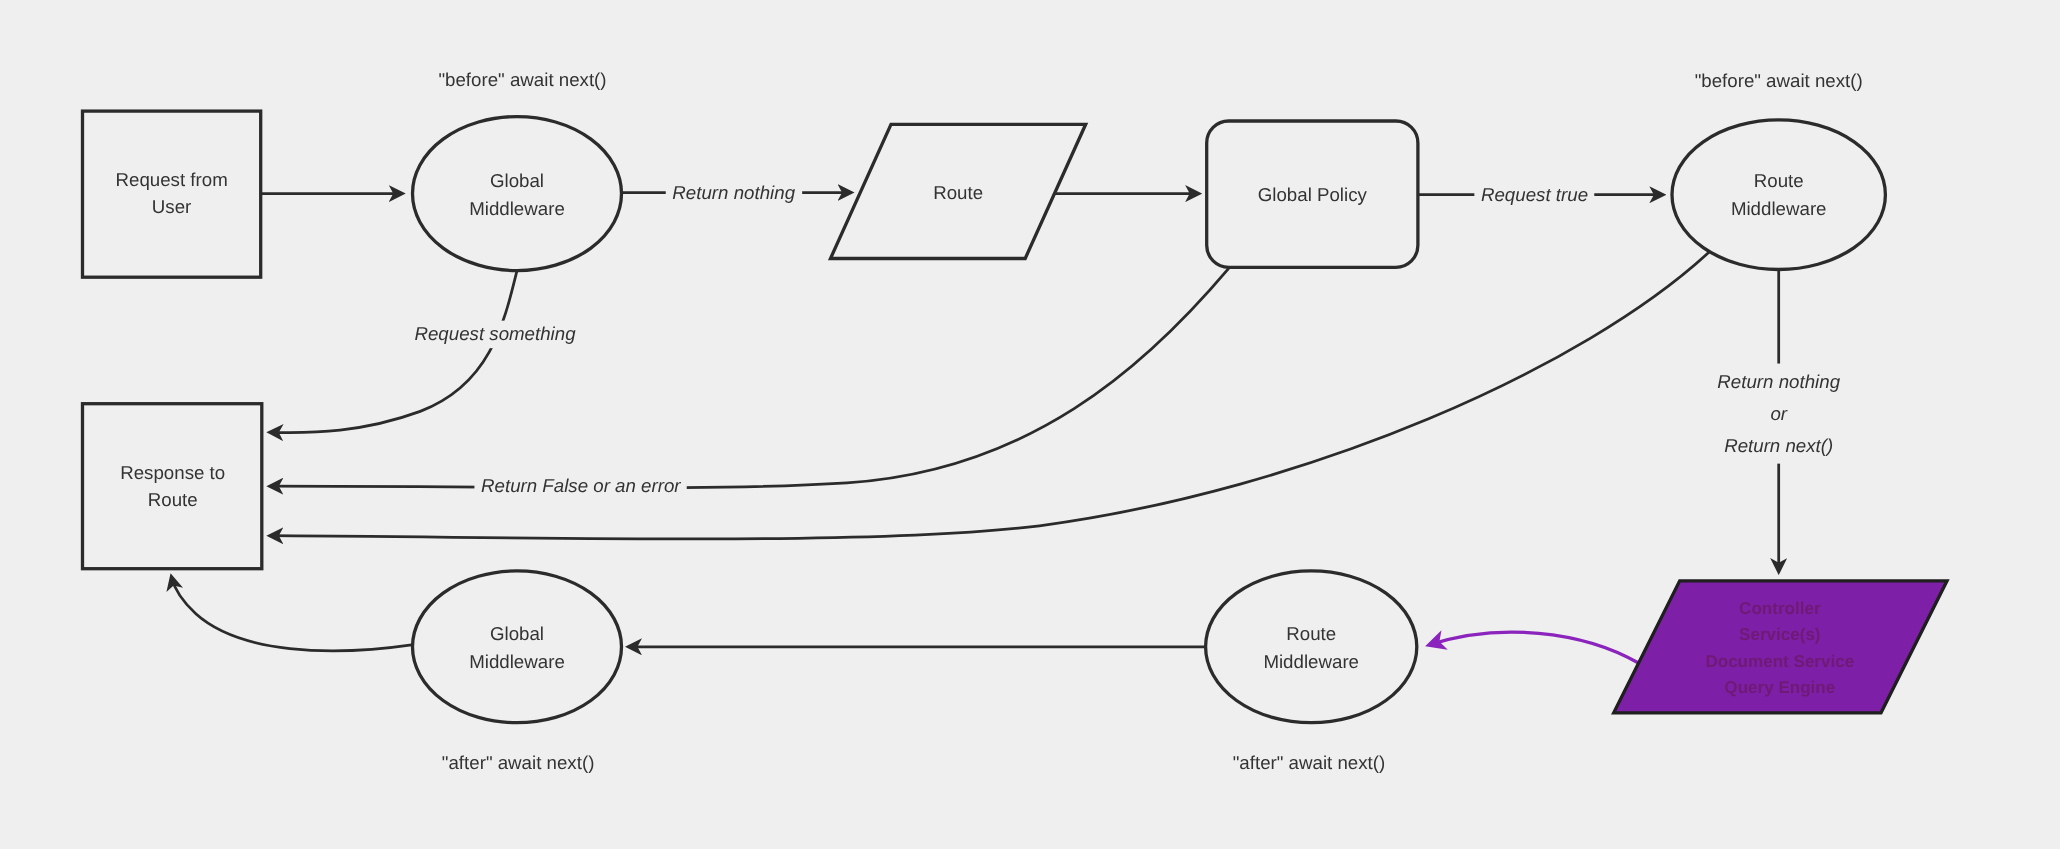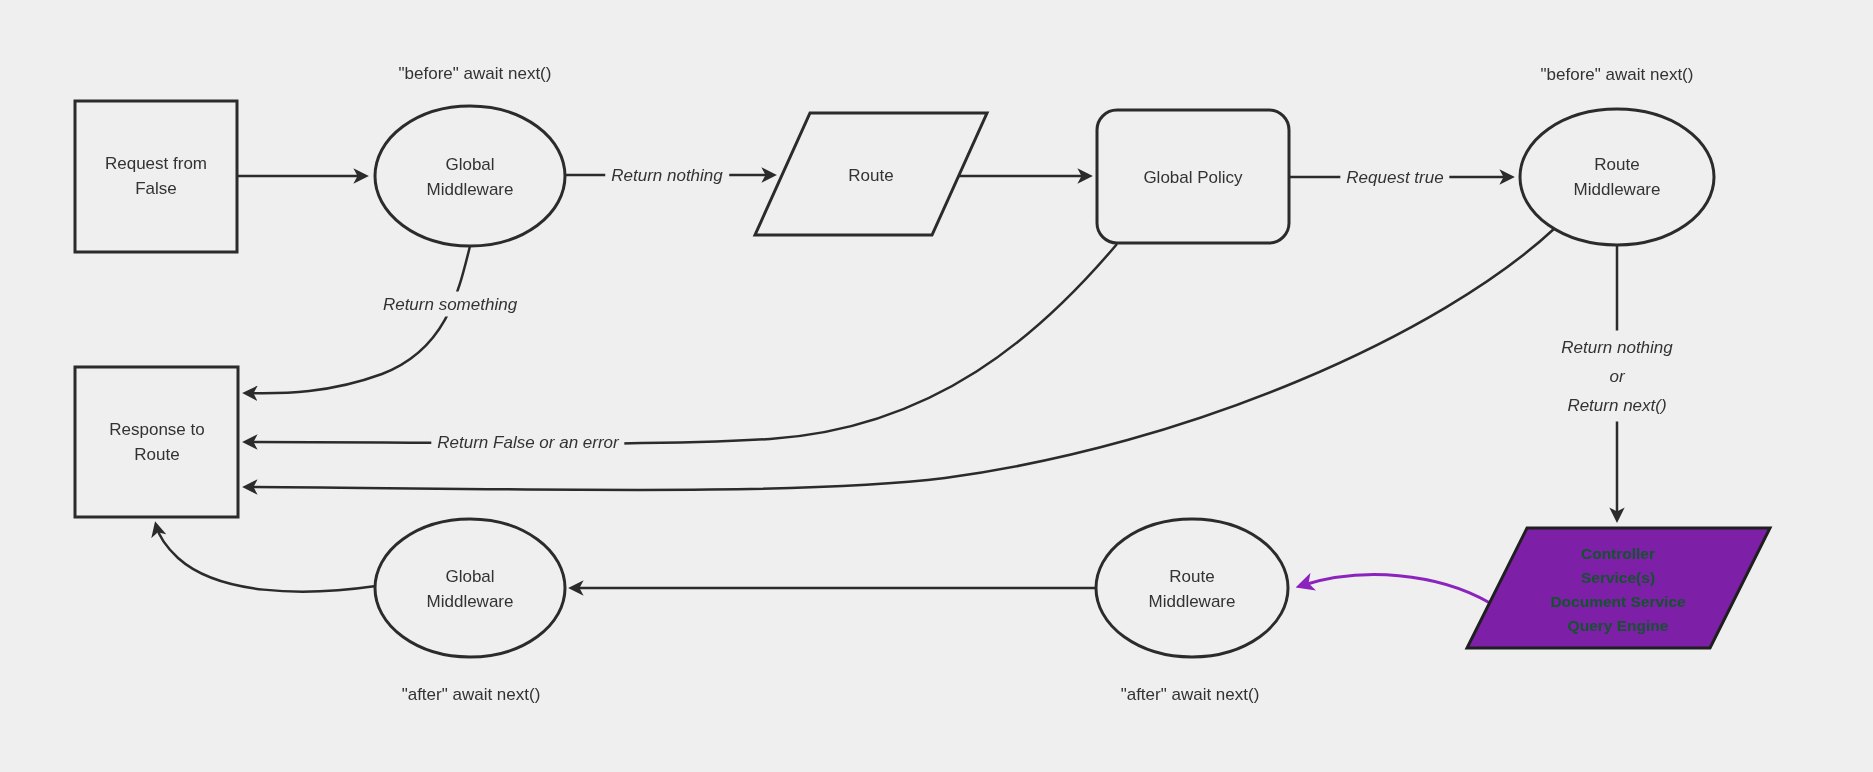--- a/index.html
+++ b/index.html
@@ -38,21 +38,21 @@
     font-style: italic;
   }
   .edge-lbl.multiline {
     line-height: 29px;
     padding: 2px 8px;
   }
   .annotation {
     background: transparent;
   }
   .controller-lbl {
-    color: #14532d;
+    color: #701a75;
     font-weight: 600;
     font-size: 15.5px;
     line-height: 24px;
   }
 </style>
 </head>
 <body>
 
 <div id="stage">
 
@@ -87,41 +87,41 @@
       <rect x="1097" y="110" width="192" height="133" rx="20" ry="20"></rect>
       <ellipse cx="1617" cy="177" rx="97" ry="68"></ellipse>
       <rect x="75" y="367" width="163" height="150"></rect>
       <ellipse cx="470" cy="588" rx="95" ry="69"></ellipse>
       <ellipse cx="1192" cy="588" rx="96" ry="69"></ellipse>
     </g>
     <polygon points="1527,528 1770,528 1710,648 1467,648" fill="#7e1fa8" stroke="#1f1f1f" stroke-width="3"></polygon>
   </svg>
 
   <div class="lbl" style="left:156px; top:176px;">Request from
-False</div>
+User</div>
   <div class="lbl" style="left:470px; top:177px;">Global
 Middleware</div>
   <div class="lbl" style="left:871px; top:175px;">Route</div>
   <div class="lbl" style="left:1193px; top:177px;">Global Policy</div>
   <div class="lbl" style="left:1617px; top:177px;">Route
 Middleware</div>
   <div class="lbl" style="left:157px; top:442px;">Response to
 Route</div>
   <div class="lbl" style="left:470px; top:589px;">Global
 Middleware</div>
   <div class="lbl" style="left:1192px; top:589px;">Route
 Middleware</div>
   <div class="lbl controller-lbl" style="left:1618px; top:590px;">Controller
 Service(s)
 Document Service
 Query Engine</div>
 
   <div class="lbl edge-lbl" style="left:667px; top:175px;">Return nothing</div>
   <div class="lbl edge-lbl" style="left:1395px; top:177px;">Request true</div>
-  <div class="lbl edge-lbl" style="left:450px; top:304px;">Return something</div>
+  <div class="lbl edge-lbl" style="left:450px; top:304px;">Request something</div>
   <div class="lbl edge-lbl" style="left:480px; top:442px;margin-left:48px;">Return False or an error</div>
   <div class="lbl edge-lbl multiline" style="left:1617px; top:376px;">Return nothing
 or
 Return next()</div>
 
   <div class="lbl annotation" style="left:475px; top:73px;">"before" await next()</div>
   <div class="lbl annotation" style="left:1617px; top:74px;">"before" await next()</div>
   <div class="lbl annotation" style="left:471px; top:694px;">"after" await next()</div>
   <div class="lbl annotation" style="left:1190px; top:694px;">"after" await next()</div>
 

